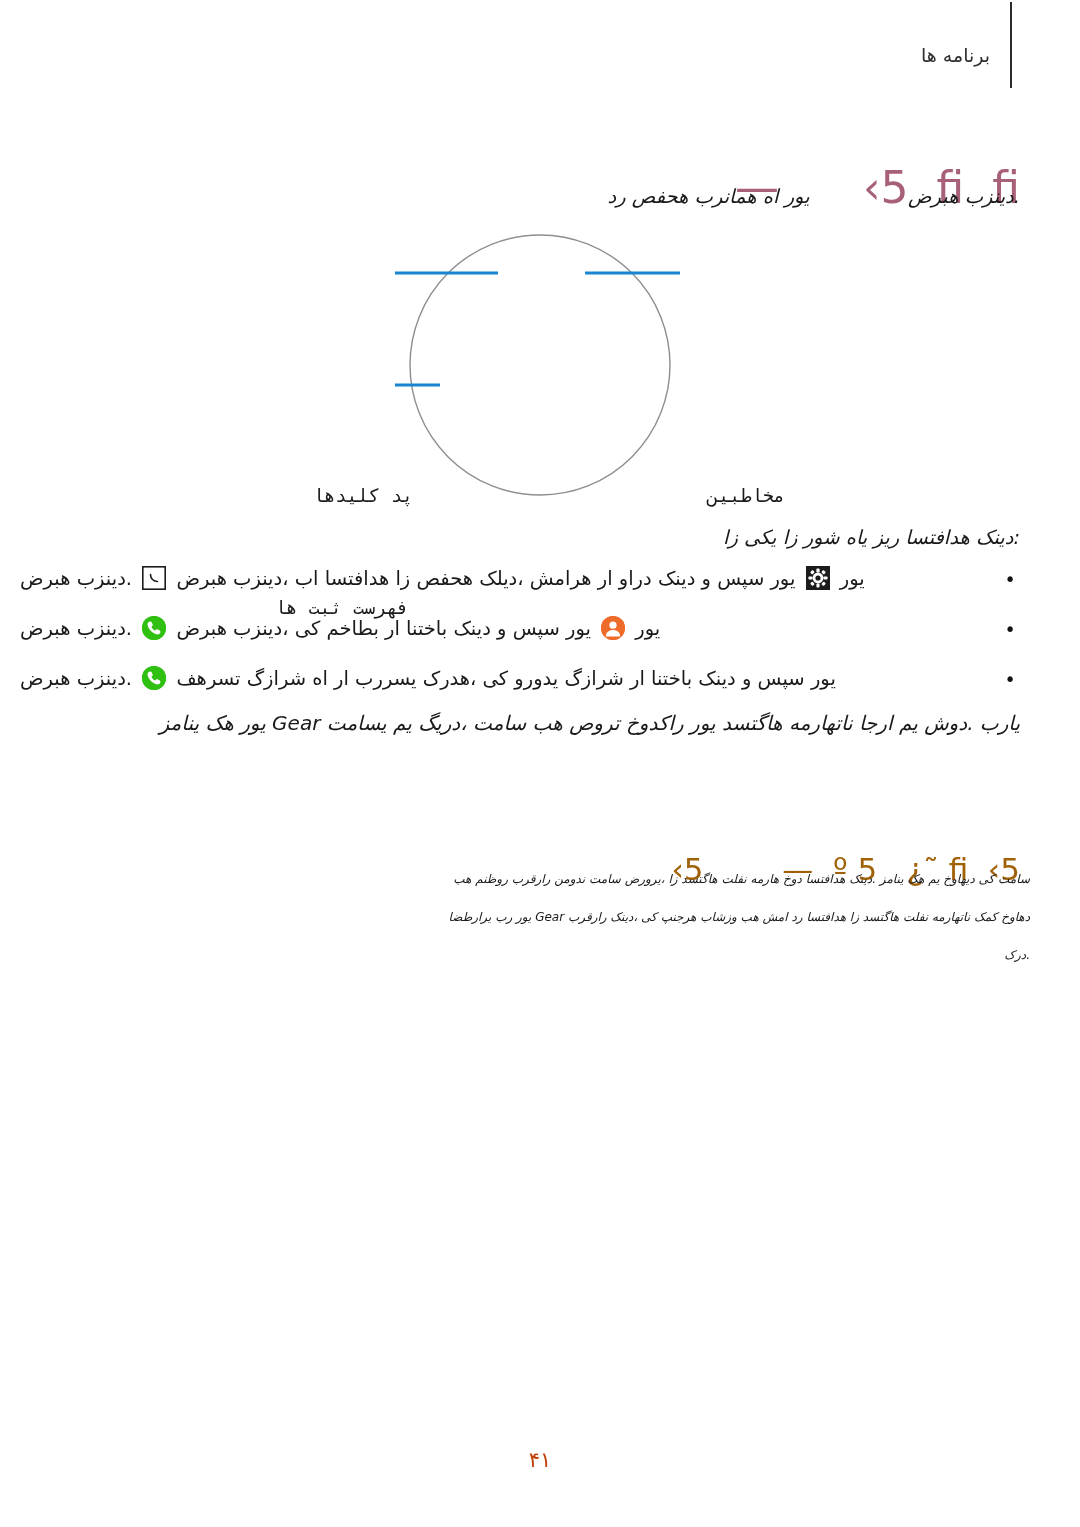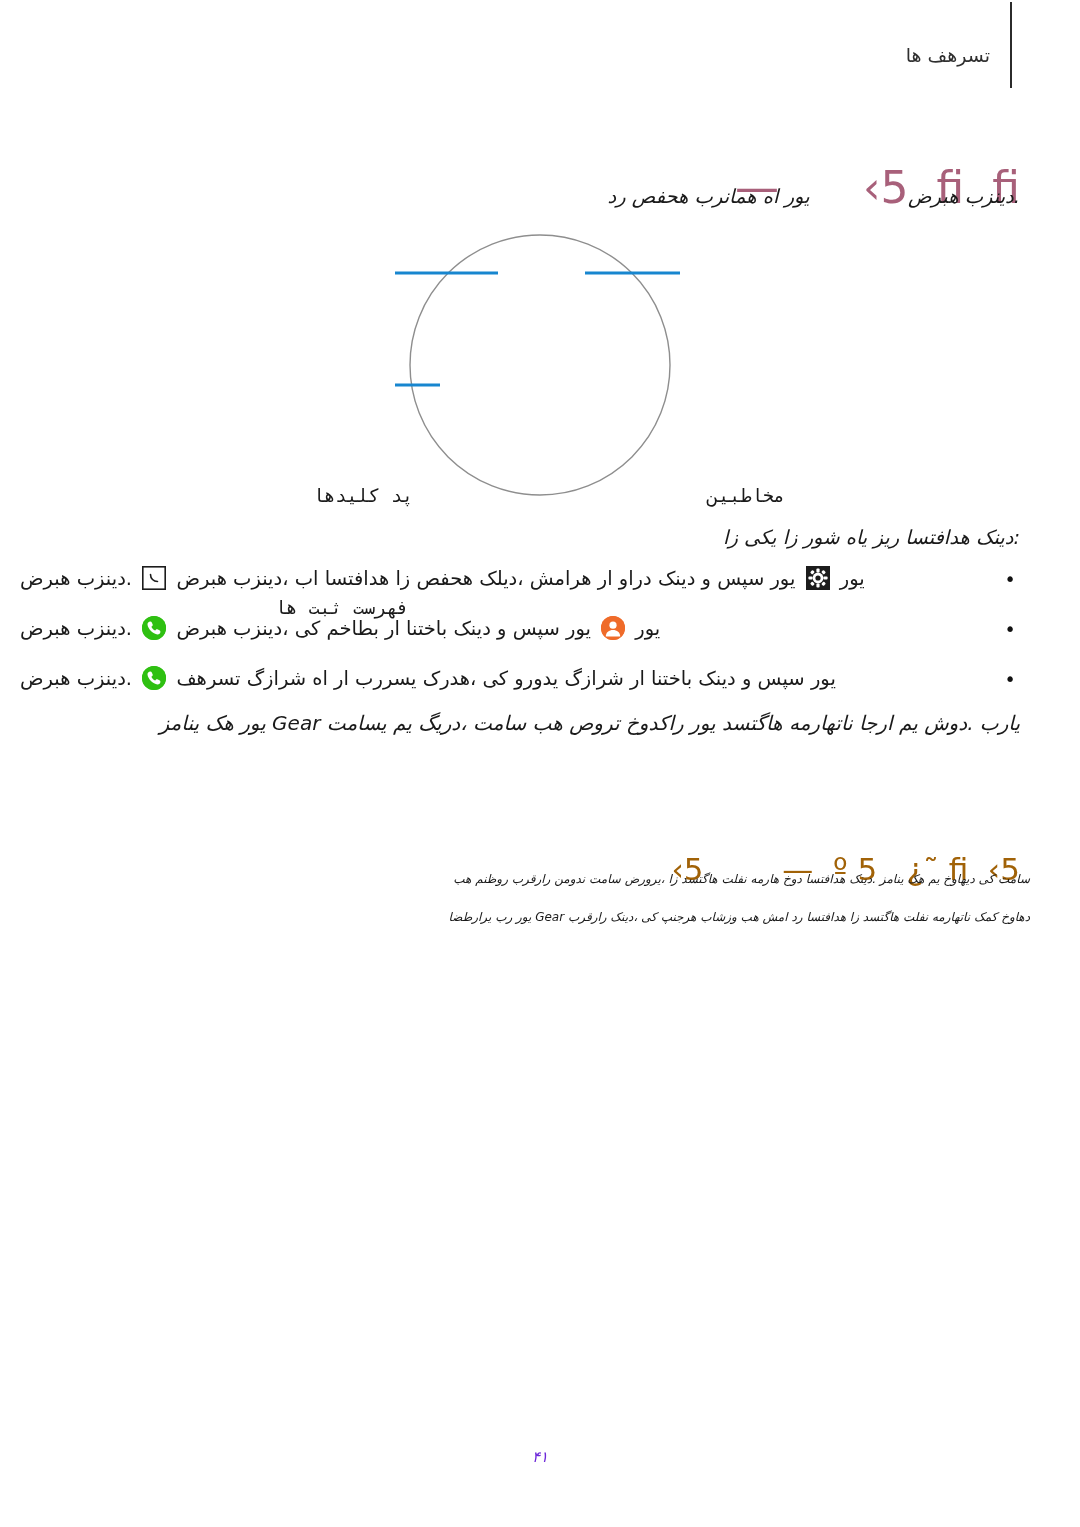--- a/index.html
+++ b/index.html
@@ -208,32 +208,31 @@
   .dlabel-keypad   { top: 262px; left: 313px; }
   .dlabel-logs     { top: 374px; left: 275px; }
 
   
   .page-number {
     position: absolute;
     top: 1448px;
     left: 0;
     width: 1080px;
     text-align: center;
-    font-size: 15px;
-    color: #6d28d9;
-    direction: rtl;
-    font-style: italic;
+    font-size: 21px;
+    color: #c2410c;
+    direction: rtl;
   }
 </style>
 </head>
 <body>
 
 <div class="page-header">
   <div class="header-rule"></div>
-  <div class="header-title">تسرهف ها</div>
+  <div class="header-title">برنامه ها</div>
 </div>
 
 <div class="h1-pink">
   <span class="inner">—      ‹5  fi  fi</span>
 </div>
 
 <div class="para para-intro">
   <span>.دینزب هبرض</span>
   <span class="gap-icon-slot"></span>
   <span>یور اه همانرب هحفص رد</span>
@@ -335,15 +334,16 @@
   <div>یارب .دوش یم ارجا ناتهارمه هاگتسد یور راکدوخ تروص هب سامت ،دریگ یم یسامت Gear یور هک ینامز</div>
 </div>
 
 <div class="h2-black">
   <span class="inner">‹5        —  º 5   ¿˜ fi  ‹5</span>
 </div>
 
 <div class="para para-tail">
   <div>سامت کی دیهاوخ یم هک ینامز .دینک هدافتسا دوخ هارمه نفلت هاگتسد زا ،یرورض سامت ندومن رارقرب روظنم هب</div>
   <div>دهاوخ کمک ناتهارمه نفلت هاگتسد زا هدافتسا رد امش هب وزشاب هرجنپ کی ،دینک رارقرب Gear یور رب یرارطضا</div>
+  <div>.درک</div>
 </div>
 
 <div class="page-number">۴۱</div>
 
 </body></html>

